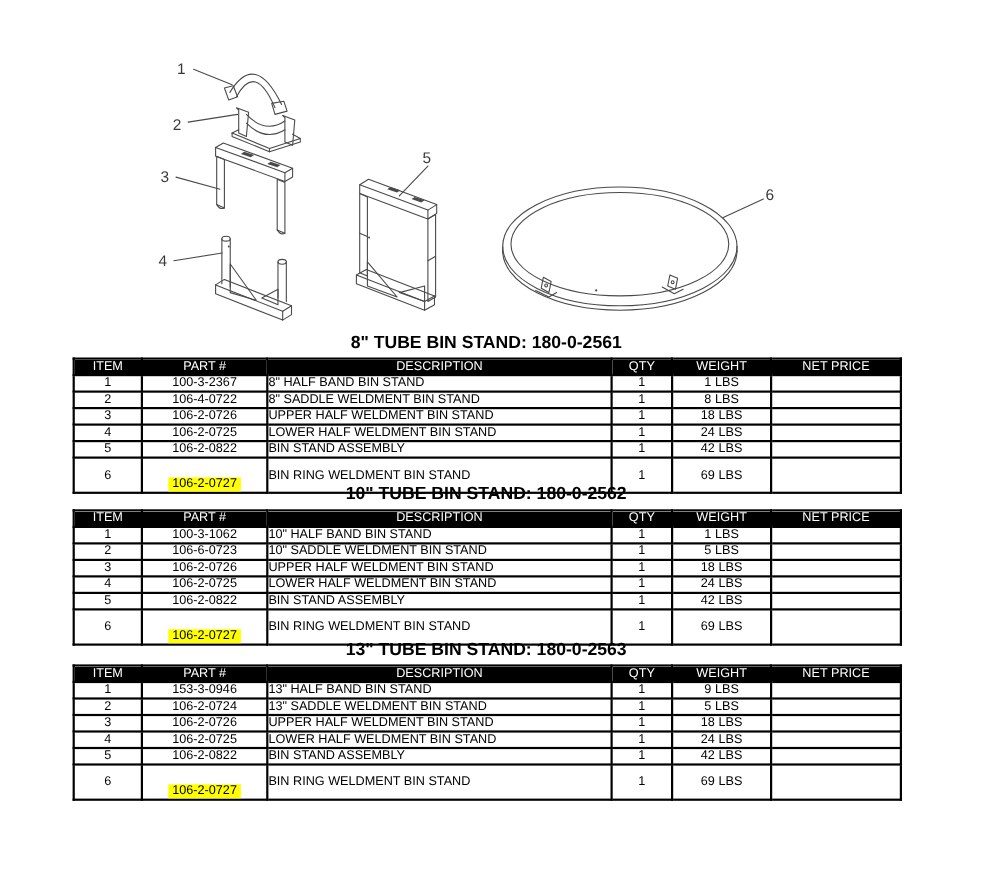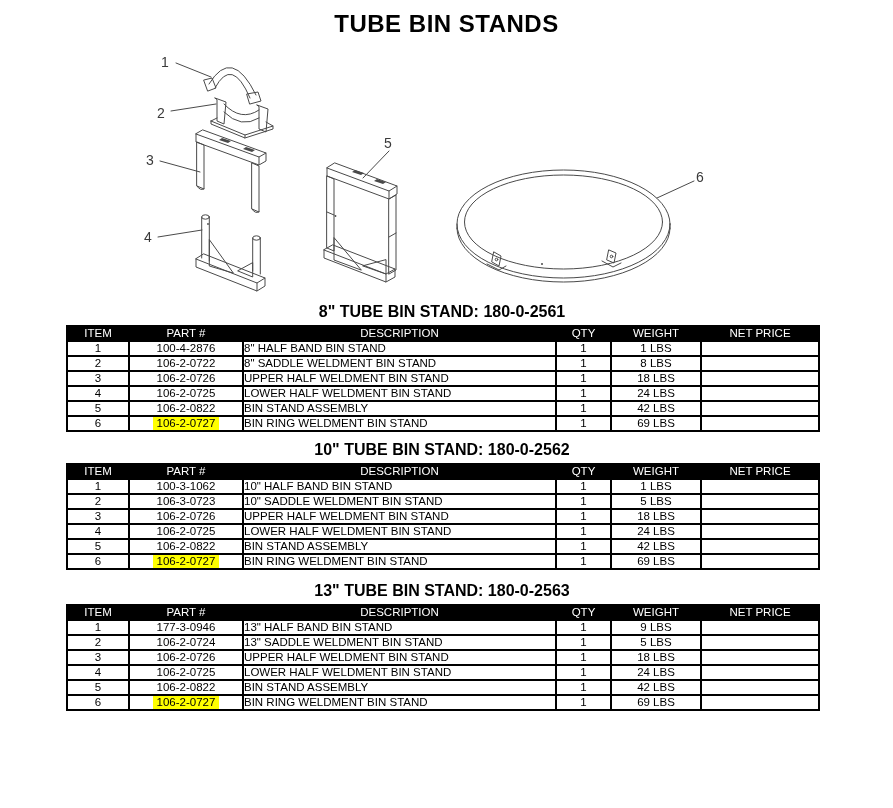--- a/index.html
+++ b/index.html
@@ -32,28 +32,27 @@
     background:#000; color:#fff; font-weight:normal; font-size:11.5px;
     border:2px solid #000; height:13px; line-height:13px; padding:0; text-align:center;
     overflow:hidden; white-space:nowrap;
   }
   table.parts td {
     font-size:11.5px; color:#000; border:2px solid #000;
     height:13px; line-height:13px; padding:0; overflow:hidden; white-space:nowrap;
   }
   td.td-center { text-align:center; }
   td.td-left  { text-align:left; padding-left:2px; }
-  .hl { background:var(--hl, #ffff00); display:inline-block; padding:0 4px; line-height:13px; }
+  .hl { background:var(--hl, #ffff00); display:inline-block; padding:0 4px; line-height:13px;margin-top:17px; }
 </style>
 </head>
 <body>
 
 <div class="page">
 
-  <h1 class="main-title">TUBE BIN STANDS</h1>
 
   <svg class="diagram" width="893" height="300" viewBox="0 0 893 300" xmlns="http://www.w3.org/2000/svg">
 
     <g>
       <path d="M 209 84 Q 232 46 256 95"></path>
       <path d="M 215 88 Q 232 56 250 98"></path>
       <path d="M 204 80 L 212 78 L 216 88 L 208 91 Z"></path>
       <path d="M 247 94 L 258 92 L 261 101 L 250 104 Z"></path>
     </g>
 
@@ -158,29 +157,29 @@
           <th>PART #</th>
           <th>DESCRIPTION</th>
           <th>QTY</th>
           <th>WEIGHT</th>
           <th>NET PRICE</th>
         </tr>
       </thead>
       <tbody>
           <tr>
             <td class="td-center">1</td>
-            <td class="td-center">100-4-2876</td>
+            <td class="td-center">100-3-2367</td>
             <td class="td-left">8" HALF BAND BIN STAND</td>
             <td class="td-center">1</td>
             <td class="td-center">1 LBS</td>
             <td class="td-center"></td>
           </tr>
           <tr>
             <td class="td-center">2</td>
-            <td class="td-center">106-2-0722</td>
+            <td class="td-center">106-4-0722</td>
             <td class="td-left">8" SADDLE WELDMENT BIN STAND</td>
             <td class="td-center">1</td>
             <td class="td-center">8 LBS</td>
             <td class="td-center"></td>
           </tr>
           <tr>
             <td class="td-center">3</td>
             <td class="td-center">106-2-0726</td>
             <td class="td-left">UPPER HALF WELDMENT BIN STAND</td>
             <td class="td-center">1</td>
@@ -240,21 +239,21 @@
           <tr>
             <td class="td-center">1</td>
             <td class="td-center">100-3-1062</td>
             <td class="td-left">10" HALF BAND BIN STAND</td>
             <td class="td-center">1</td>
             <td class="td-center">1 LBS</td>
             <td class="td-center"></td>
           </tr>
           <tr>
             <td class="td-center">2</td>
-            <td class="td-center">106-3-0723</td>
+            <td class="td-center">106-6-0723</td>
             <td class="td-left">10" SADDLE WELDMENT BIN STAND</td>
             <td class="td-center">1</td>
             <td class="td-center">5 LBS</td>
             <td class="td-center"></td>
           </tr>
           <tr>
             <td class="td-center">3</td>
             <td class="td-center">106-2-0726</td>
             <td class="td-left">UPPER HALF WELDMENT BIN STAND</td>
             <td class="td-center">1</td>
@@ -306,21 +305,21 @@
           <th>PART #</th>
           <th>DESCRIPTION</th>
           <th>QTY</th>
           <th>WEIGHT</th>
           <th>NET PRICE</th>
         </tr>
       </thead>
       <tbody>
           <tr>
             <td class="td-center">1</td>
-            <td class="td-center">177-3-0946</td>
+            <td class="td-center">153-3-0946</td>
             <td class="td-left">13" HALF BAND BIN STAND</td>
             <td class="td-center">1</td>
             <td class="td-center">9 LBS</td>
             <td class="td-center"></td>
           </tr>
           <tr>
             <td class="td-center">2</td>
             <td class="td-center">106-2-0724</td>
             <td class="td-left">13" SADDLE WELDMENT BIN STAND</td>
             <td class="td-center">1</td>

